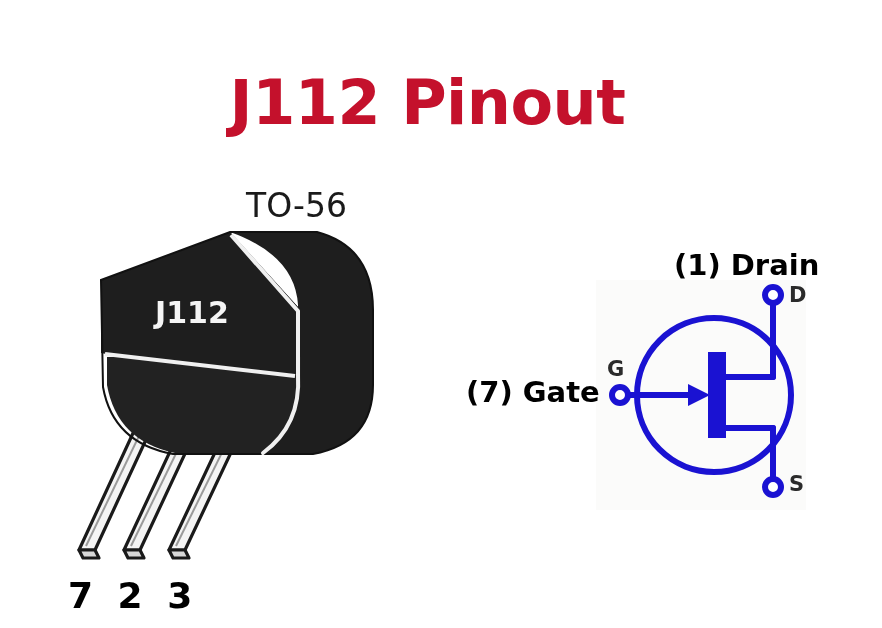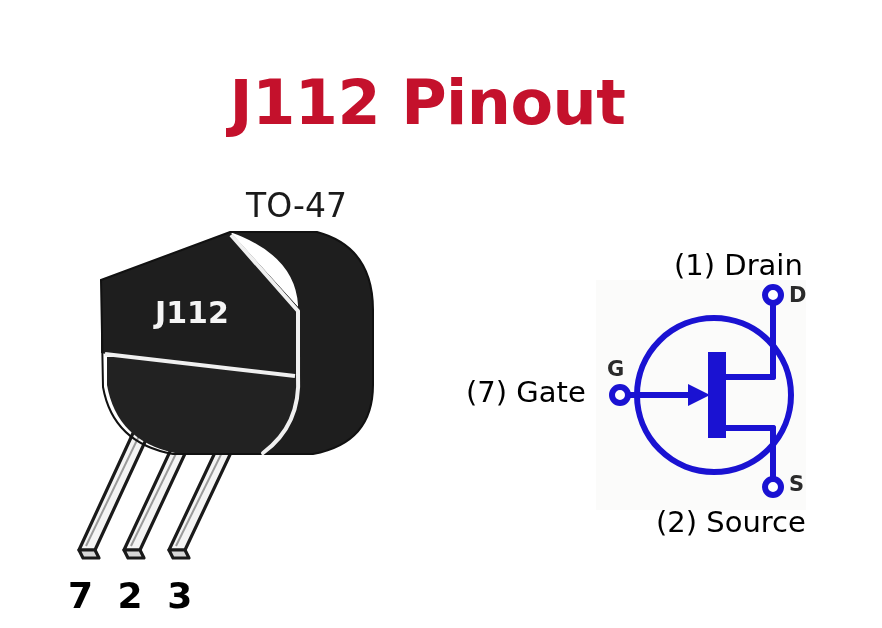--- a/index.html
+++ b/index.html
@@ -80,21 +80,21 @@
   #schematic-svg {
     position: absolute;
     left: 596px;
     top: 280px;
   }
 
   
   .sch-label {
     position: absolute;
     font-family: "DejaVu Sans", sans-serif;
-    font-weight: normal;
+    font-weight: bold;
     color: #000000;
     white-space: nowrap;
   }
   #label-drain {
     left: 674px;
     top: 248px;
     font-size: 29px;
   }
   #label-source {
     left: 656px;
@@ -118,21 +118,21 @@
   #letter-s { left: 789px; top: 472px; }
   #letter-g { left: 607px; top: 357px; }
 </style>
 </head>
 <body>
 
 <div id="page">
 
   <div id="title">J112 Pinout</div>
 
-  <div id="to92-label">TO-47</div>
+  <div id="to92-label">TO-56</div>
 
   <svg id="package-svg" width="340" height="360" viewBox="0 0 340 360">
 
     <g>
 
       <g>
         <polygon points="206,130 222,130 130,325 114,325" fill="#F4F4F4" stroke="#1a1a1a" stroke-width="3.2" stroke-linejoin="round"></polygon>
         <line x1="213" y1="134" x2="121" y2="321" stroke="#9a9a9a" stroke-width="2"></line>
         <polygon points="114,325 130,325 134,333 118,333" fill="#d8d8d8" stroke="#1a1a1a" stroke-width="3.2" stroke-linejoin="round"></polygon>
       </g>
@@ -200,21 +200,20 @@
 
     <rect x="112" y="72" width="18" height="86" fill="#1A12D2"></rect>
 
     <circle cx="177" cy="15" r="8" fill="#ffffff" stroke="#1A12D2" stroke-width="6"></circle>
     <circle cx="177" cy="207" r="8" fill="#ffffff" stroke="#1A12D2" stroke-width="6"></circle>
     <circle cx="24" cy="115" r="8" fill="#ffffff" stroke="#1A12D2" stroke-width="6"></circle>
   </svg>
 
   <div class="sch-label" id="label-drain">(1) Drain</div>
 
-  <div class="sch-label" id="label-source">(2) Source</div>
 
   <div class="sch-label" id="label-gate">(7) Gate</div>
 
   <div class="term-letter" id="letter-d">D</div>
 
   <div class="term-letter" id="letter-s">S</div>
 
   <div class="term-letter" id="letter-g">G</div>
 
 </div>

